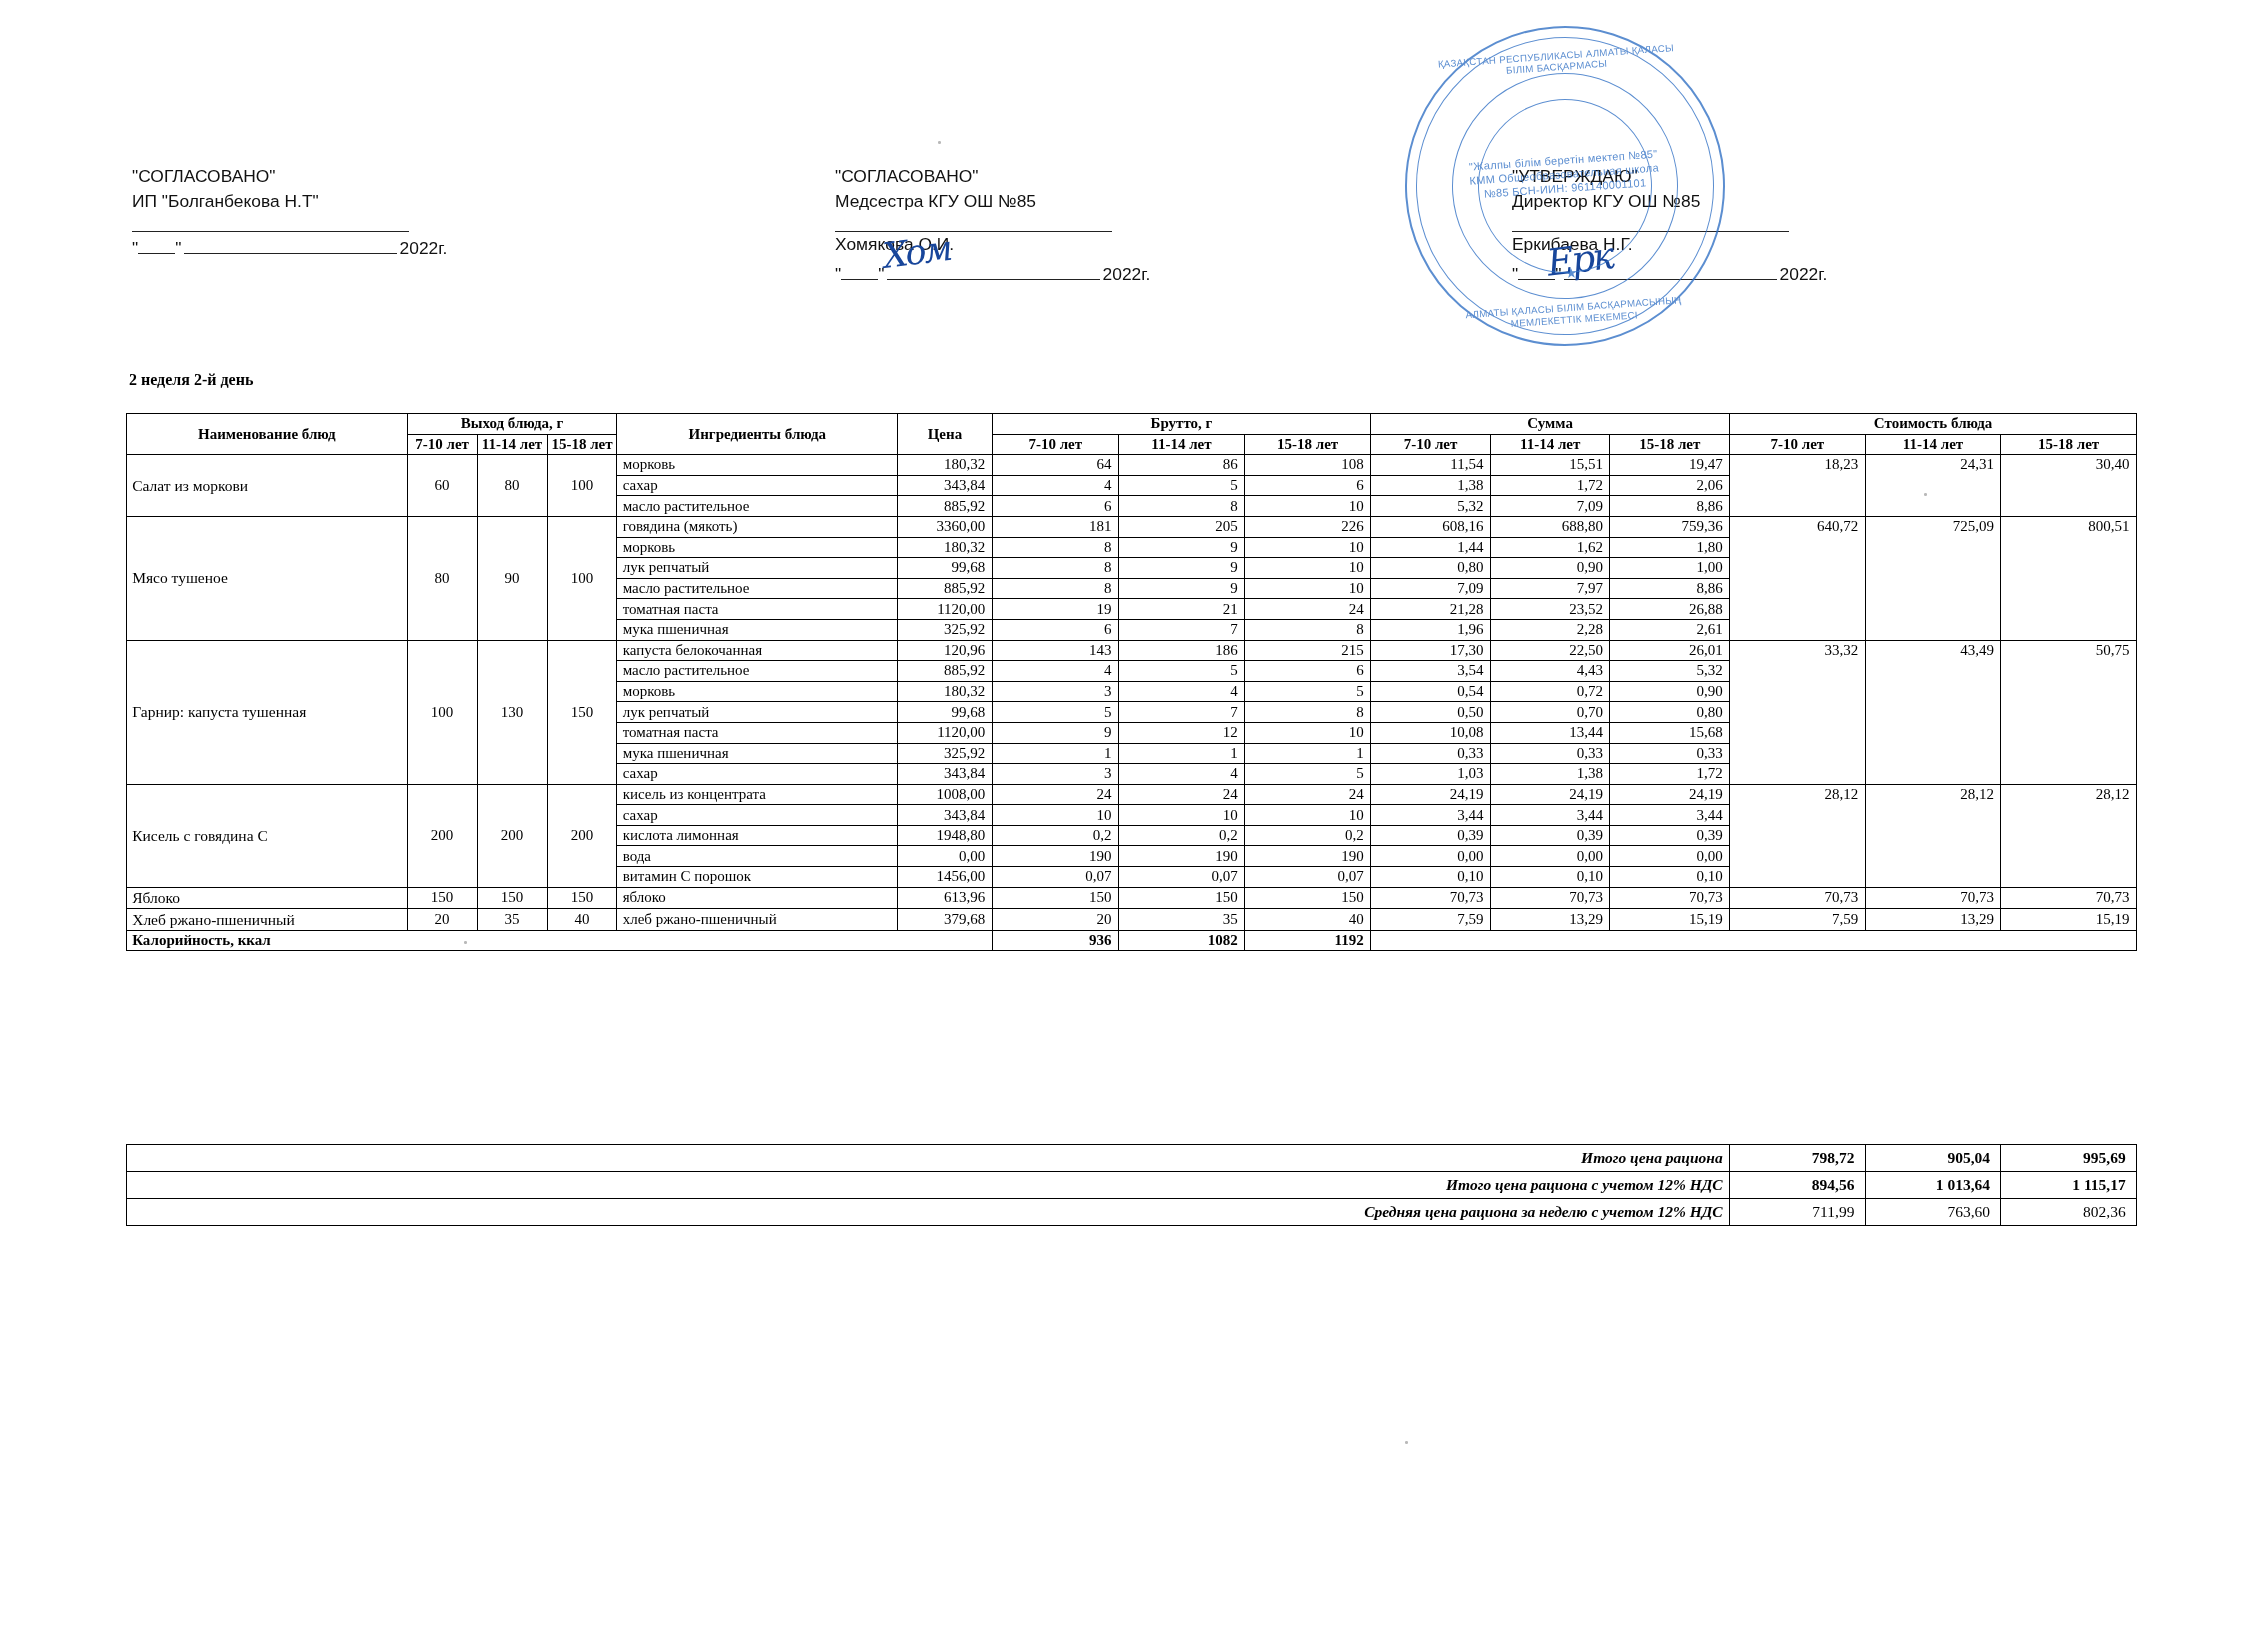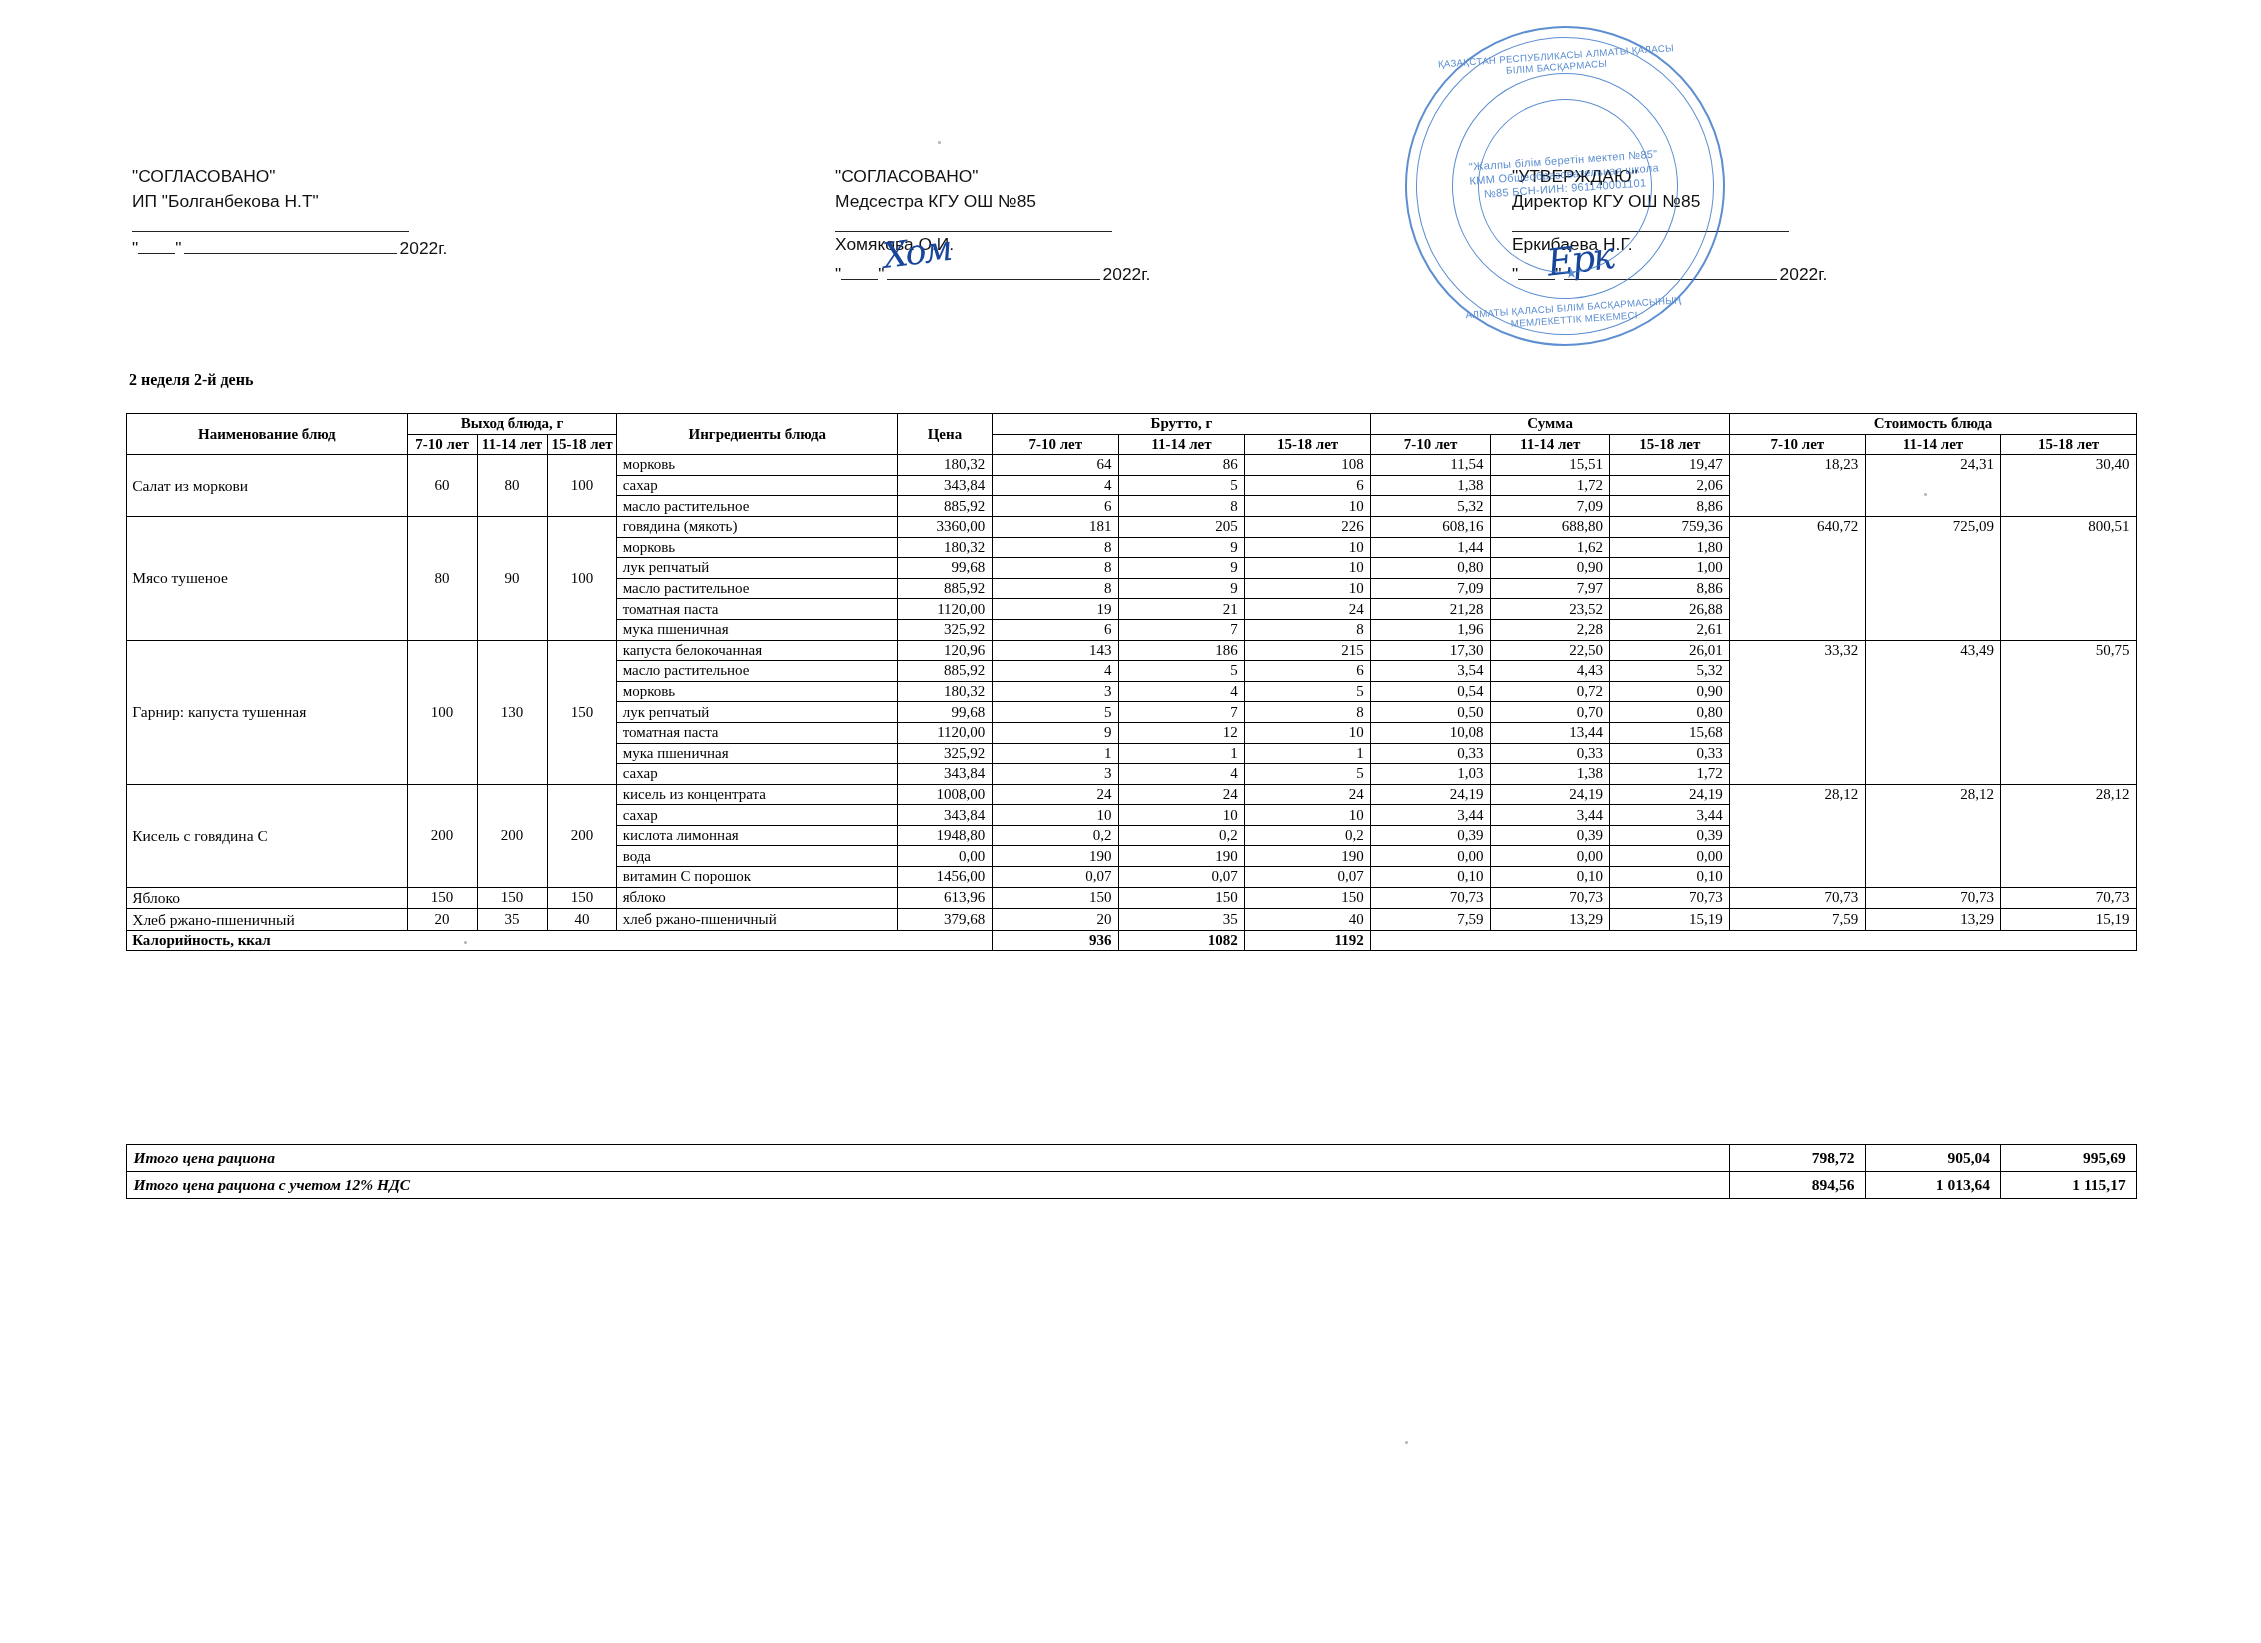--- a/index.html
+++ b/index.html
@@ -184,21 +184,21 @@
   }
   .totals-table td {
     border: 0.8px solid #000;
     height: 27px;
     padding: 1.3px 6.4px;
     box-sizing: border-box;
   }
   .totals-table td.label {
     font-style: italic;
     font-weight: bold;
-    text-align: left;
+    text-align: right;
   }
   .totals-table td.val {
     text-align: right;
     font-weight: bold;
     padding-right: 10.3px;
   }
   .t-row-last td.val { font-weight: normal; }
 
   .speck {
     position: absolute;
@@ -573,20 +573,26 @@
           <td class="val" style="width:122px">798,72</td>
           <td class="val" style="width:122px">905,04</td>
           <td class="val" style="width:122px">995,69</td>
         </tr>
         <tr>
           <td class="label" style="width:1442px">Итого цена рациона с учетом 12% НДС</td>
           <td class="val" style="width:122px">894,56</td>
           <td class="val" style="width:122px">1 013,64</td>
           <td class="val" style="width:122px">1 115,17</td>
         </tr>
+        <tr class="t-row-last">
+          <td class="label" style="width:1442px">Средняя цена рациона за неделю с учетом 12% НДС</td>
+          <td class="val" style="width:122px">711,99</td>
+          <td class="val" style="width:122px">763,60</td>
+          <td class="val" style="width:122px">802,36</td>
+        </tr>
       </tbody>
   </table>
 
   <span class="speck" style="left:938px; top:141px;"></span>
   <span class="speck" style="left:1924px; top:493px;"></span>
   <span class="speck" style="left:464px; top:941px;"></span>
   <span class="speck" style="left:1405px; top:1441px;"></span>
 
 </div>
 

